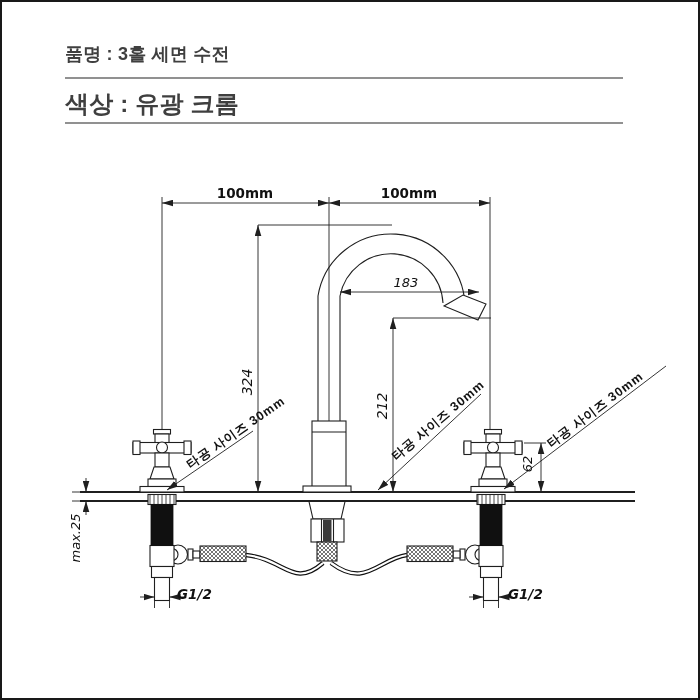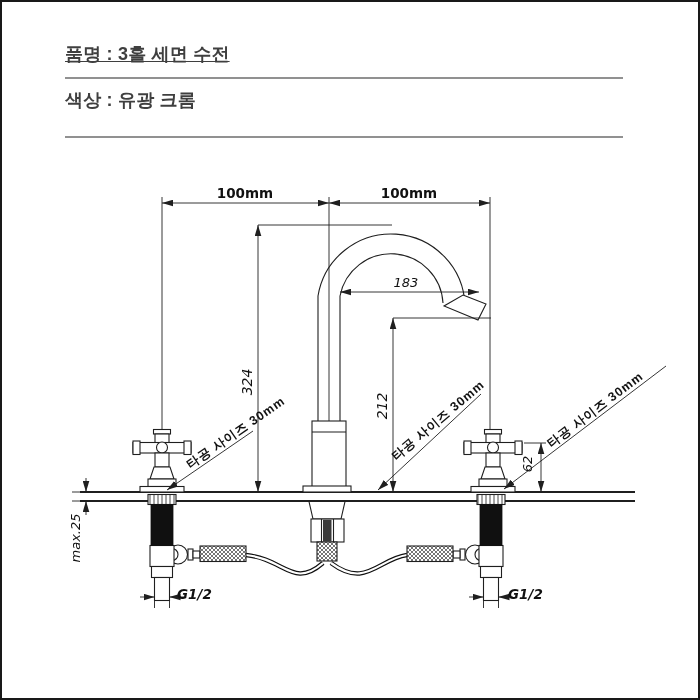--- a/index.html
+++ b/index.html
@@ -1,23 +1,23 @@
 <!DOCTYPE html>
 <html><head>
 <meta charset="utf-8">
 <style>
   html,body{margin:0;padding:0;background:#fff;}
   body{width:700px;height:700px;position:relative;font-family:"Liberation Sans","DejaVu Sans",sans-serif;overflow:hidden;}
   .frame{position:absolute;inset:0;border:2.5px solid #191919;pointer-events:none;}
   .header{position:absolute;left:65px;top:42px;width:558px;color:#3f3f3f;}
   .hrow1{display:flex;justify-content:space-between;align-items:flex-end;
          font-size:18px;font-weight:bold;letter-spacing:0.2px;
-         padding-bottom:11px;border-bottom:2px solid #919191;text-decoration:underline;}
-  .hrow2{font-size:18px;font-weight:bold;letter-spacing:0.2px;
-         padding-top:9px;padding-bottom:24px;border-bottom:2px solid #919191;}
+         padding-bottom:11px;border-bottom:2px solid #919191;}
+  .hrow2{font-size:24px;font-weight:bold;letter-spacing:0.2px;
+         padding-top:9px;padding-bottom:2px;border-bottom:2px solid #919191;}
   svg{position:absolute;left:0;top:130px;}
   svg .ln{stroke:#1f1f1f;stroke-width:1.1;fill:none;}
   svg .thick{stroke:#1f1f1f;stroke-width:1.9;fill:none;}
   svg .dimln{stroke:#1f1f1f;stroke-width:0.9;fill:none;}
   svg .wfill{fill:#ffffff;stroke:#1f1f1f;stroke-width:1.1;}
   svg .bfill{fill:#101010;stroke:#101010;stroke-width:0.8;}
   svg text{fill:#111;}
   .dim{font-family:"DejaVu Sans","Liberation Sans",sans-serif;font-style:italic;font-size:14px;}
   .dimsm{font-family:"DejaVu Sans","Liberation Sans",sans-serif;font-style:italic;font-size:13px;}
   .dimb{font-family:"DejaVu Sans","Liberation Sans",sans-serif;font-weight:bold;font-size:13.5px;}

